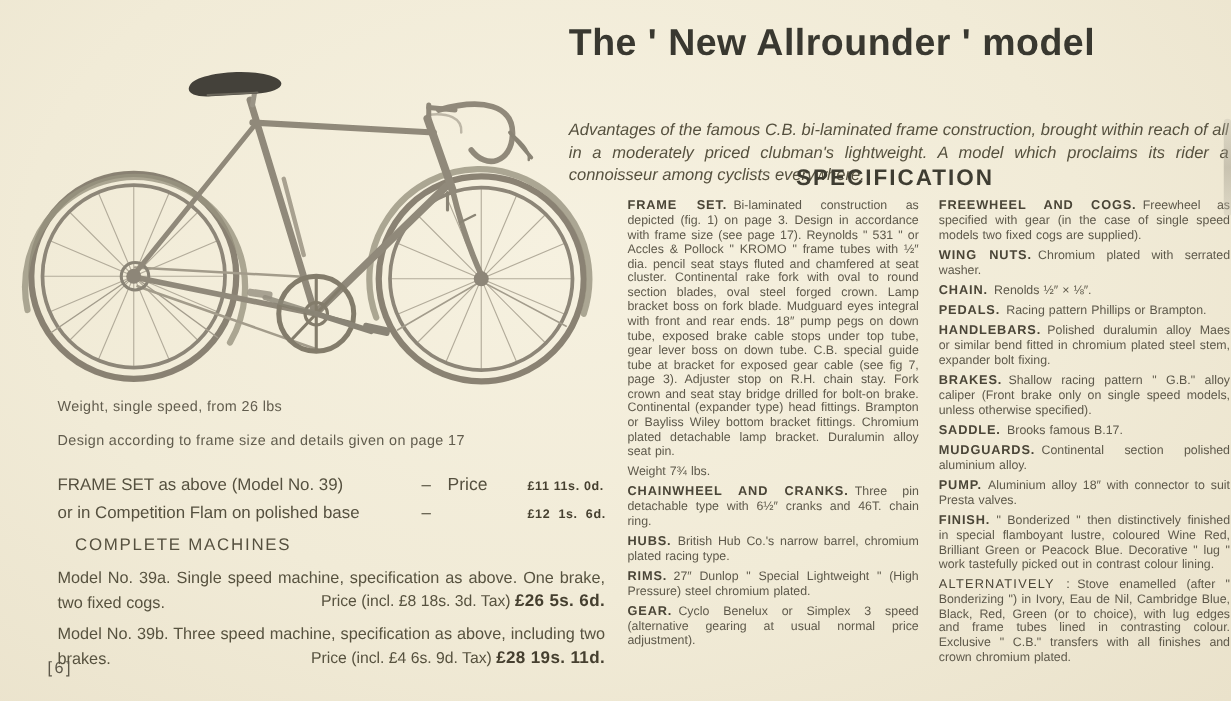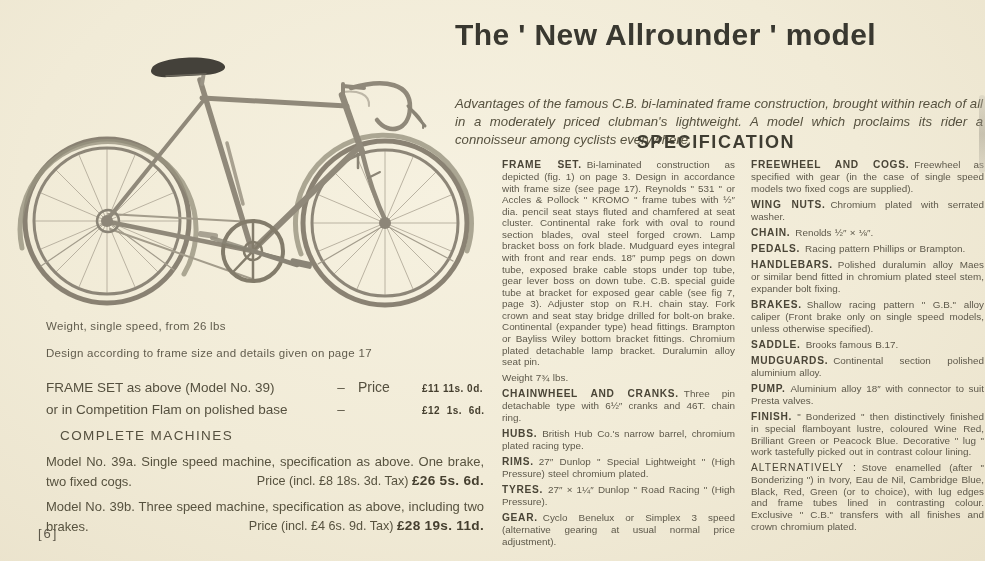--- a/index.html
+++ b/index.html
@@ -156,21 +156,20 @@
 <div class="abs intro">Advantages of the famous C.B. bi-laminated frame construction, brought within reach of all in a moderately priced clubman's lightweight.  A model which proclaims its rider a connoisseur among cyclists everywhere.</div>
 <div class="abs spec-heading">SPECIFICATION</div>
 
 <div class="abs spec-cols">
   <div class="spec-col">
     <p class="spec-item"><span class="term">FRAME SET.</span><span>Bi-laminated construction as depicted (fig. 1) on page 3.  Design in accordance with frame size (see page 17).  Reynolds " 531 " or Accles &amp; Pollock " KROMO " frame tubes with ½″ dia. pencil seat stays fluted and chamfered at seat cluster.  Continental rake fork with oval to round section blades, oval steel forged crown.  Lamp bracket boss on fork blade.  Mudguard eyes integral with front and rear ends.  18″ pump pegs on down tube, exposed brake cable stops under top tube, gear lever boss on down tube.  C.B. special guide tube at bracket for exposed gear cable (see fig 7, page 3).  Adjuster stop on R.H. chain stay.  Fork crown and seat stay bridge drilled for bolt-on brake.  Continental (expander type) head fittings.  Brampton or Bayliss Wiley bottom bracket fittings.  Chromium plated detachable lamp bracket.  Duralumin alloy seat pin.</span></p>
     <p class="spec-item no-just"><span>Weight 7¾ lbs.</span></p>
     <p class="spec-item"><span class="term">CHAINWHEEL AND CRANKS.</span><span>Three pin detachable type with 6½″ cranks and 46T. chain ring.</span></p>
     <p class="spec-item"><span class="term">HUBS.</span><span>British Hub Co.'s narrow barrel, chromium plated racing type.</span></p>
     <p class="spec-item"><span class="term">RIMS.</span><span>27″ Dunlop " Special Lightweight " (High Pressure) steel chromium plated.</span></p>
-    <p class="spec-item"><span class="term">TYRES.</span><span>27″ × 1¼″ Dunlop " Road Racing " (High Pressure).</span></p>
     <p class="spec-item"><span class="term">GEAR.</span><span>Cyclo Benelux or Simplex 3 speed (alternative gearing at usual normal price adjustment).</span></p>
   </div>
   <div class="spec-col">
     <p class="spec-item"><span class="term">FREEWHEEL AND COGS.</span><span>Freewheel as specified with gear (in the case of single speed models two fixed cogs are supplied).</span></p>
     <p class="spec-item"><span class="term">WING NUTS.</span><span>Chromium plated with serrated washer.</span></p>
     <p class="spec-item"><span class="term">CHAIN.</span><span>Renolds ½″ × ⅛″.</span></p>
     <p class="spec-item"><span class="term">PEDALS.</span><span>Racing pattern Phillips or Brampton.</span></p>
     <p class="spec-item"><span class="term">HANDLEBARS.</span><span>Polished duralumin alloy Maes or similar bend fitted in chromium plated steel stem, expander bolt fixing.</span></p>
     <p class="spec-item"><span class="term">BRAKES.</span><span>Shallow racing pattern " G.B." alloy caliper (Front brake only on single speed models, unless otherwise specified).</span></p>
     <p class="spec-item"><span class="term">SADDLE.</span><span>Brooks famous B.17.</span></p>

